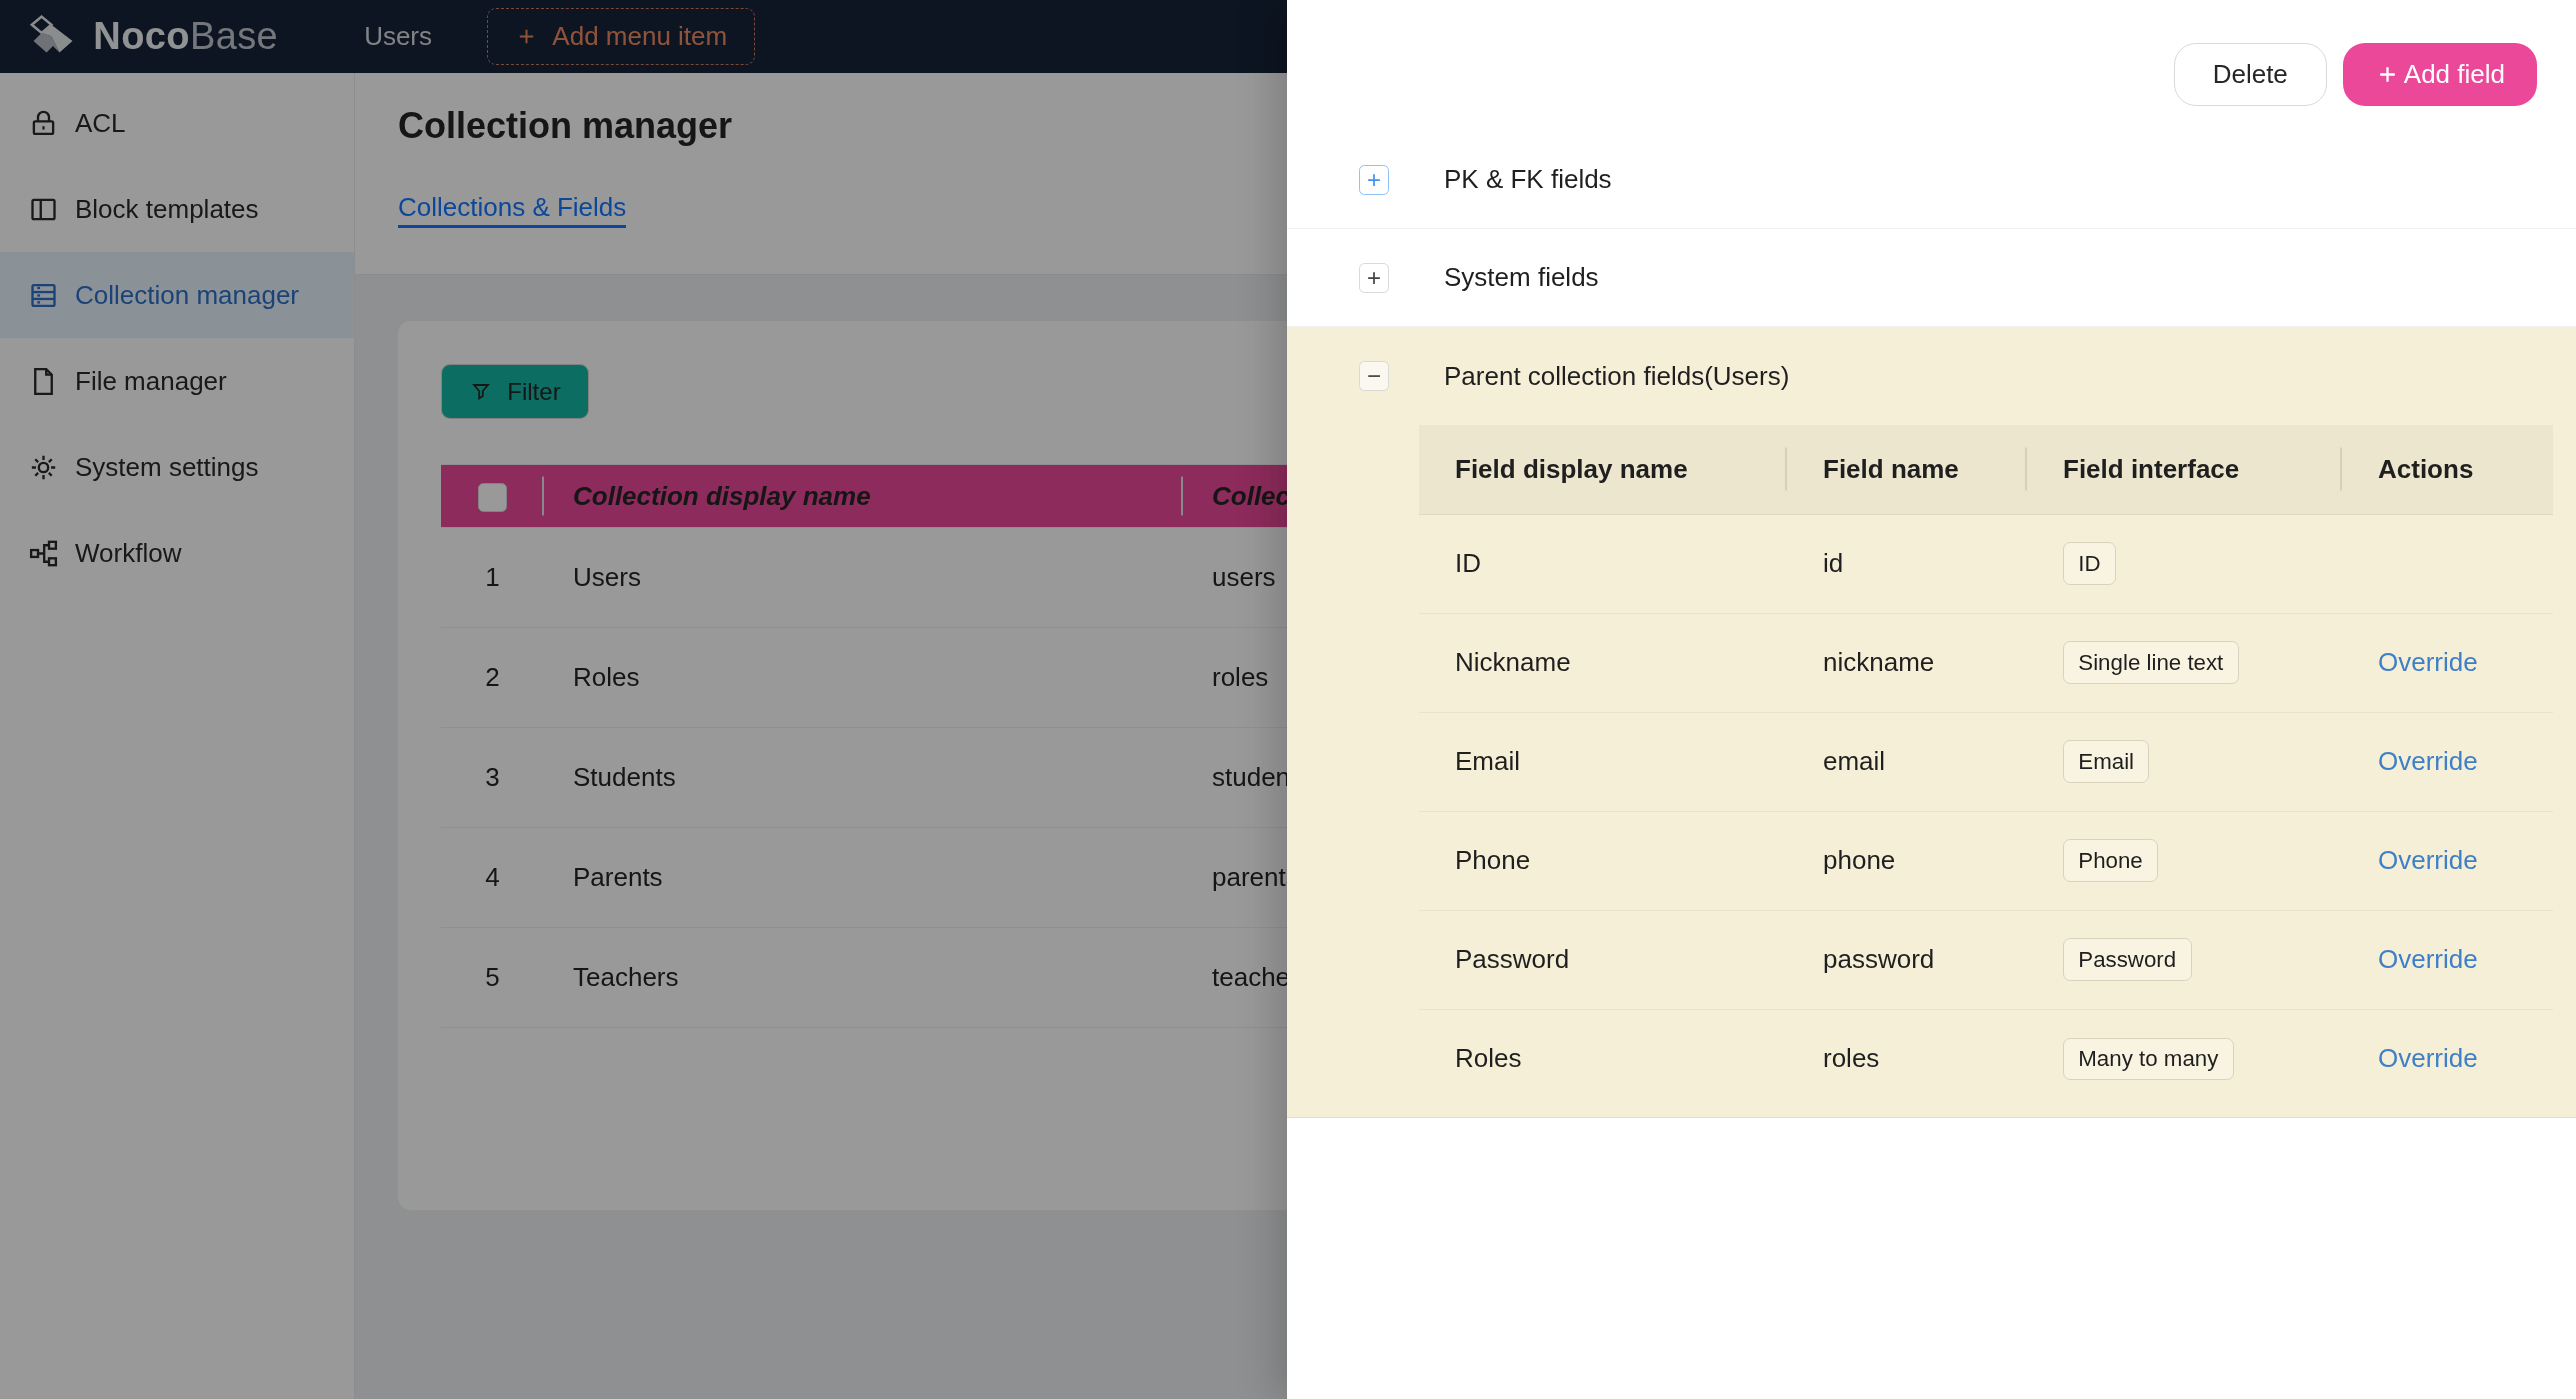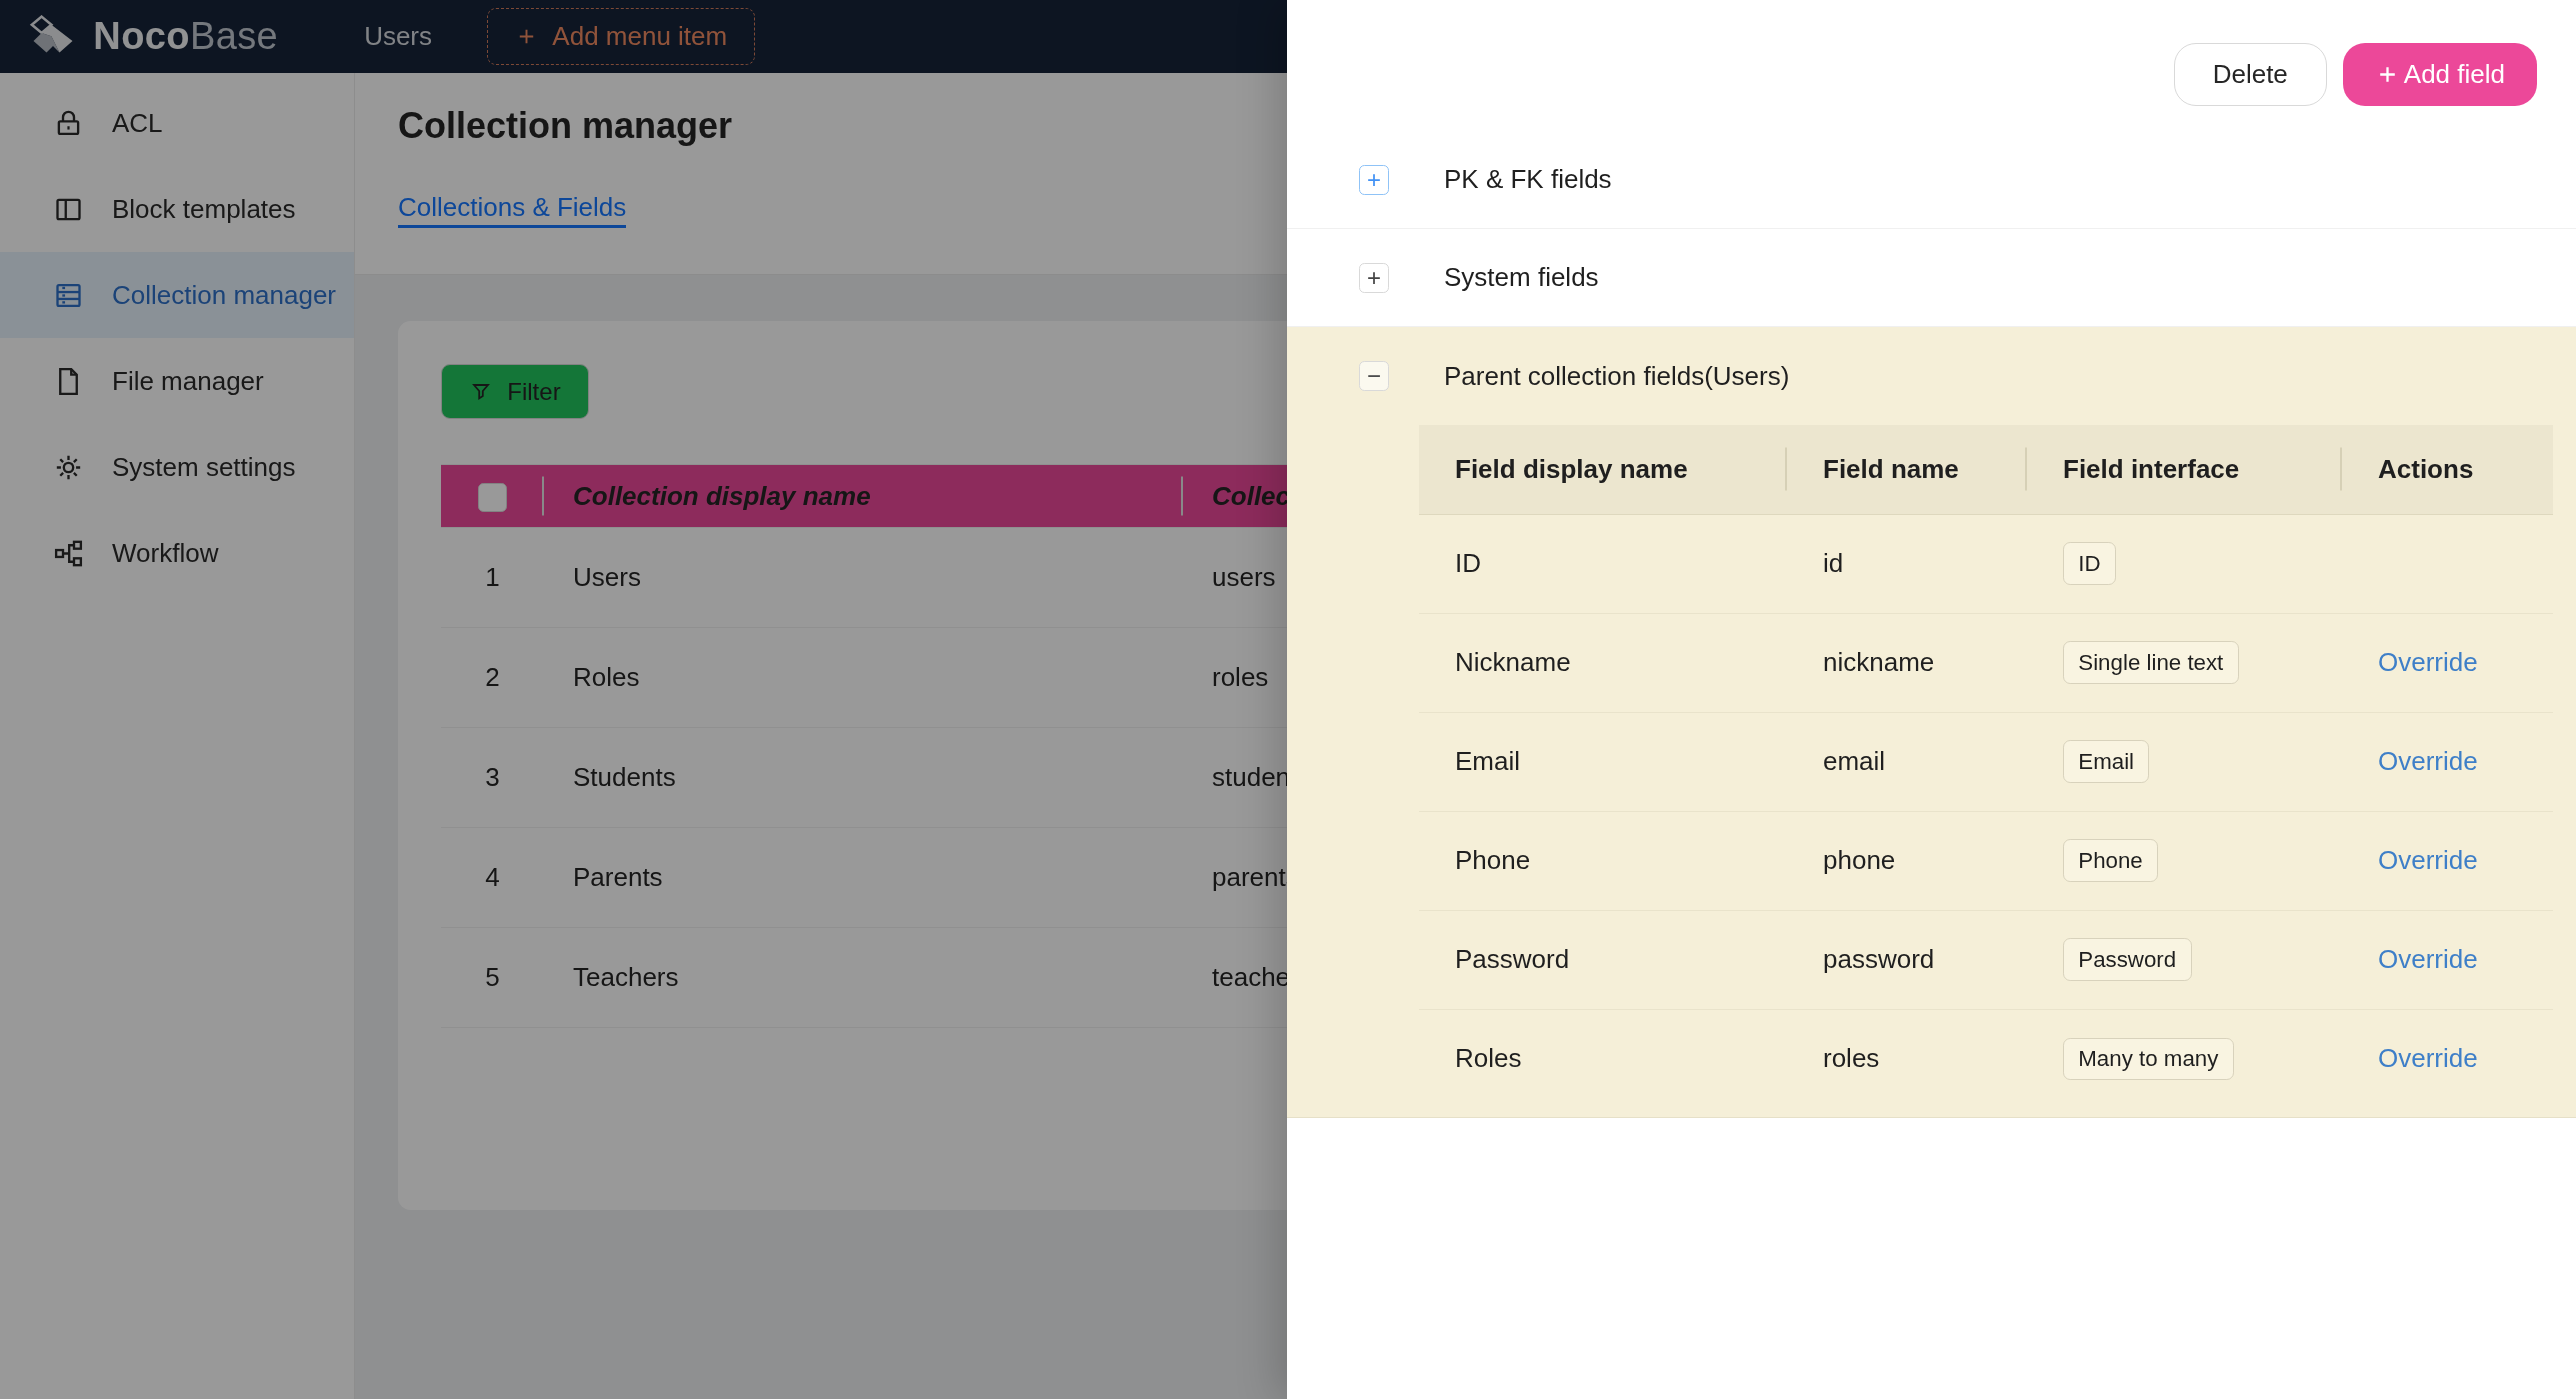--- a/index.html
+++ b/index.html
@@ -26,22 +26,22 @@
     border-radius:9px; color:#f18b62; font-size:26px; background:transparent;
   }
   .add-menu-btn svg{ width:23px; height:23px; }
 
   
   .sidebar{
     position:absolute; top:73px; left:0; bottom:0; width:355px;
     background:#ffffff; border-right:1.8px solid #ececec; padding-top:7.2px;
   }
   .side-item{
-    height:86px; display:flex; align-items:center; padding-left:52px;
-    gap:27px; font-size:26px; color:#2b2b2b;
+    height:86px; display:flex; align-items:center; padding-left:27px;
+    gap:15px; font-size:26px; color:#2b2b2b;
   }
   .side-item svg{ width:33px; height:33px; flex:0 0 auto; }
   .side-item.active{ background:#e7f2fc; color:#2e71c9; }
 
   
   .content{ position:absolute; top:73px; left:355px; right:0; bottom:0; background:#eef0f2; }
   .page-head{
     background:#fff; height:202px; padding:32px 0 0 43px; border-bottom:1.8px solid #eaeaea;
   }
   .page-title{ font-size:36px; font-weight:700; color:#262626; }
@@ -49,21 +49,21 @@
   .tab-active{
     display:inline-block; font-size:26px; color:#1677ff;
     padding-bottom:2px; border-bottom:3.6px solid #1677ff;
   }
   .card{
     position:absolute; left:43px; top:248px; width:2056px; height:889px;
     background:#fff; border-radius:12.5px; padding:43px; overflow:hidden;
   }
   .filter-btn{
     display:inline-flex; align-items:center; gap:14.3px; height:55px; padding:0 27px;
-    border:1.8px solid #d9d9d9; border-radius:9px; font-size:24px; color:#262626; background:#22c55e;
+    border:1.8px solid #d9d9d9; border-radius:9px; font-size:24px; color:#262626; background:#14b8a6;
   }
   .filter-btn svg{ width:24px; height:24px; }
   table.main{ margin-top:45px; width:100%; border-collapse:collapse; font-size:26px; table-layout:fixed; }
   table.main th{
     height:63px; background:#ec4899; font-weight:600; text-align:left;
     border-top:1.8px solid #f0f0f0; border-bottom:1.8px solid #f0f0f0; position:relative;
     padding-left:29px; white-space:nowrap;font-style:italic;
   }
   table.main th.c-check{ padding-left:0; text-align:center; }
   table.main th:not(:last-child)::after{

